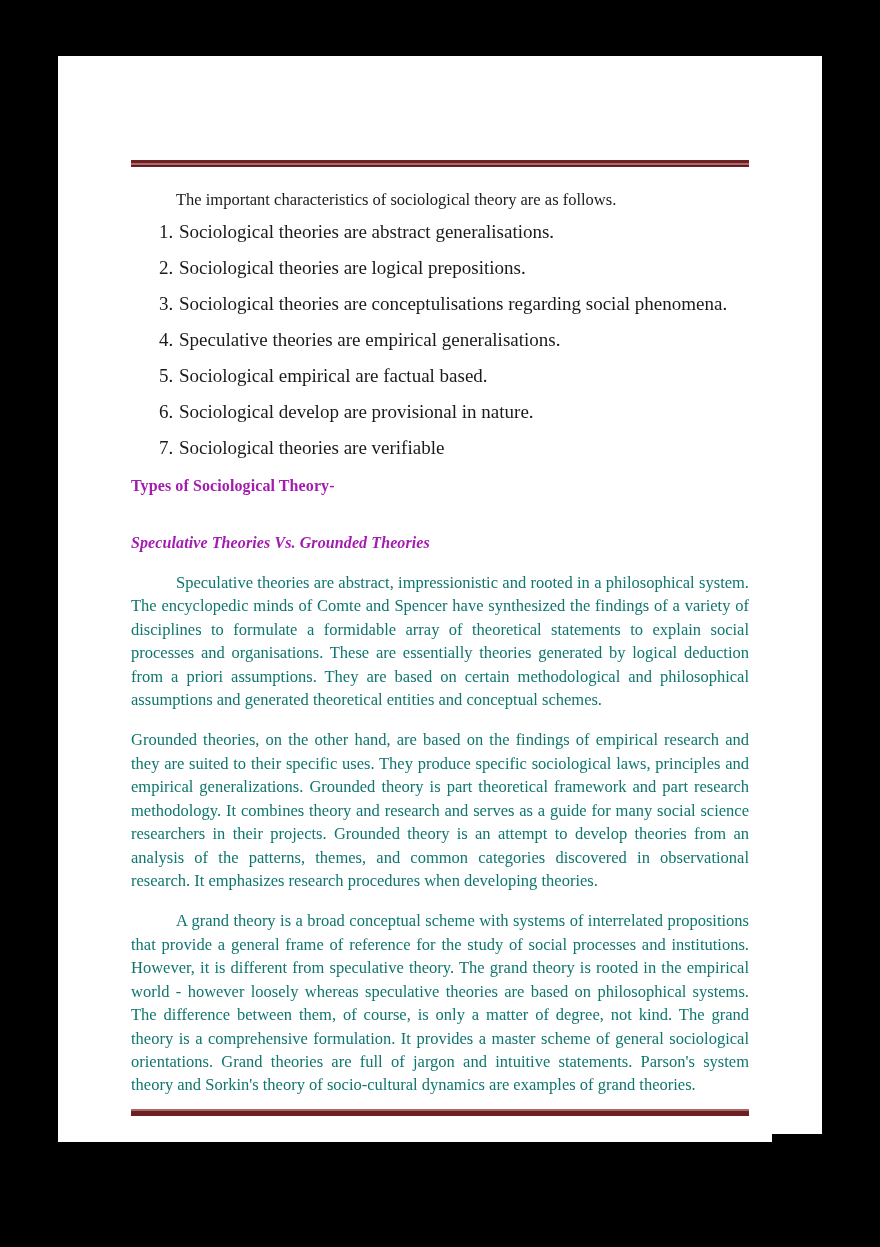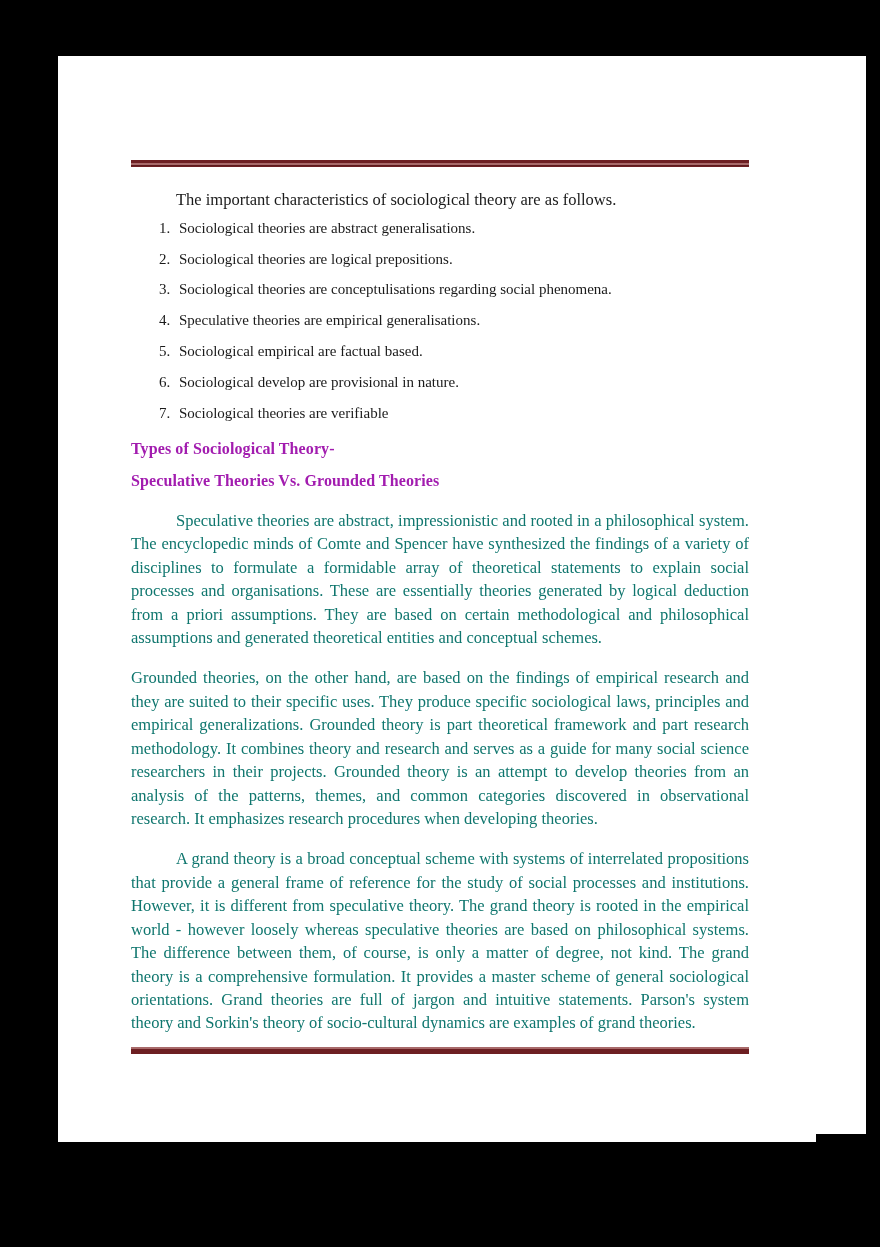--- a/index.html
+++ b/index.html
@@ -16,21 +16,20 @@
   }
 
   
   .page {
     position: absolute;
     left: 58px;
     top: 56px;
     width: 764px;
     height: 1086px;
     background: #ffffff;
-    padding-left: 44px;
   }
   
   .page-notch {
     position: absolute;
     right: 0;
     bottom: 0;
     width: 50px;
     height: 8px;
     background: #000000;
   }
@@ -78,21 +77,21 @@
 
   ol.char-list {
     margin: 0;
     padding: 0;
     list-style: none;
     counter-reset: charitem;
   }
   ol.char-list li {
     counter-increment: charitem;
     position: relative;
-    font-size: 15px;
+    font-size: 19px;
     line-height: 1.32;
     color: #1a1a1a;
     padding-left: 48px;
     margin-bottom: 11px;
     margin-top: 8px;
   }
   ol.char-list li::before {
     content: counter(charitem) ".";
     position: absolute;
     left: 28px;
@@ -102,21 +101,21 @@
   }
 
   h2.section-heading {
     font-size: 16px;
     font-weight: bold;
     color: #a21caf;
     margin: 16px 0 0 0;
     line-height: 1.3;
     letter-spacing: 0.1px;
   }
-  h2.section-heading.tight { margin-top: 11px; }
+  h2.section-heading.tight { margin-top: 36px; font-style: italic; }
 
   p.body {
     font-size: 16.5px;
     line-height: 1.42;
     color: #0f766e;
     text-align: justify;
     margin: 17px 0 0 0;
   }
   p.body.indented { text-indent: 45px; }
 </style>

